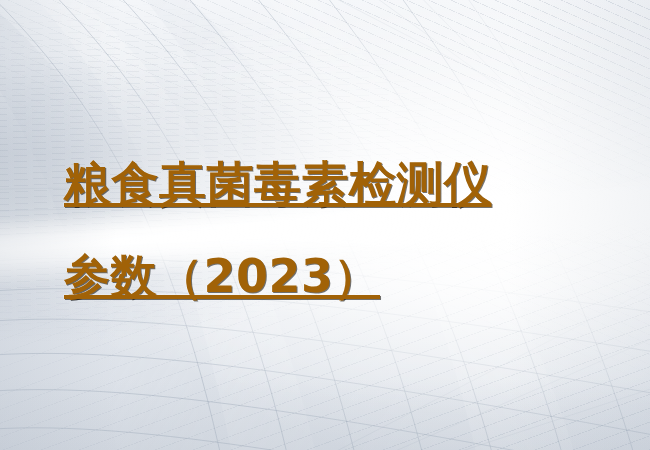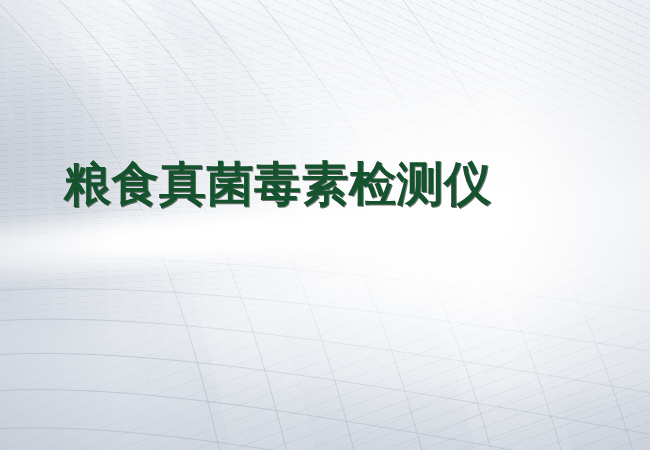--- a/index.html
+++ b/index.html
@@ -126,29 +126,30 @@
   
   .title-block {
     position: absolute;
     left: 64px;
     top: 138px;
     width: 520px;
     z-index: 5;
   }
 
   .title-line {
-    color: #14532d;
+    color: #a16207;
     font-weight: 700;
     font-size: 47px;
     line-height: 92px;
     letter-spacing: 0.5px;
     white-space: nowrap;
     text-shadow:
        1px 1px 0 rgba(0,0,0,0.55),
       -0.5px -0.5px 0 rgba(255,255,255,0.55);
+    text-decoration: underline;
   }
   .title-line.second { font-size: 46px; }
 </style>
 </head>
 <body>
 
 <div id="banner">
 
   <div class="bg-layer bg-base"></div>
 
@@ -221,15 +222,16 @@
 
   <div class="bg-layer bg-hlines"></div>
   <div class="bg-layer bg-dlines-a"></div>
   <div class="bg-layer bg-dlines-b"></div>
   <div class="bg-layer bg-sheen"></div>
   <div class="bg-layer bg-swoosh"></div>
   <div class="bg-layer bg-vignette"></div>
 
   <div class="title-block">
     <div class="title-line first">粮食真菌毒素检测仪</div>
+    <div class="title-line second">参数（2023）</div>
   </div>
 
 </div>
 
 </body></html>

